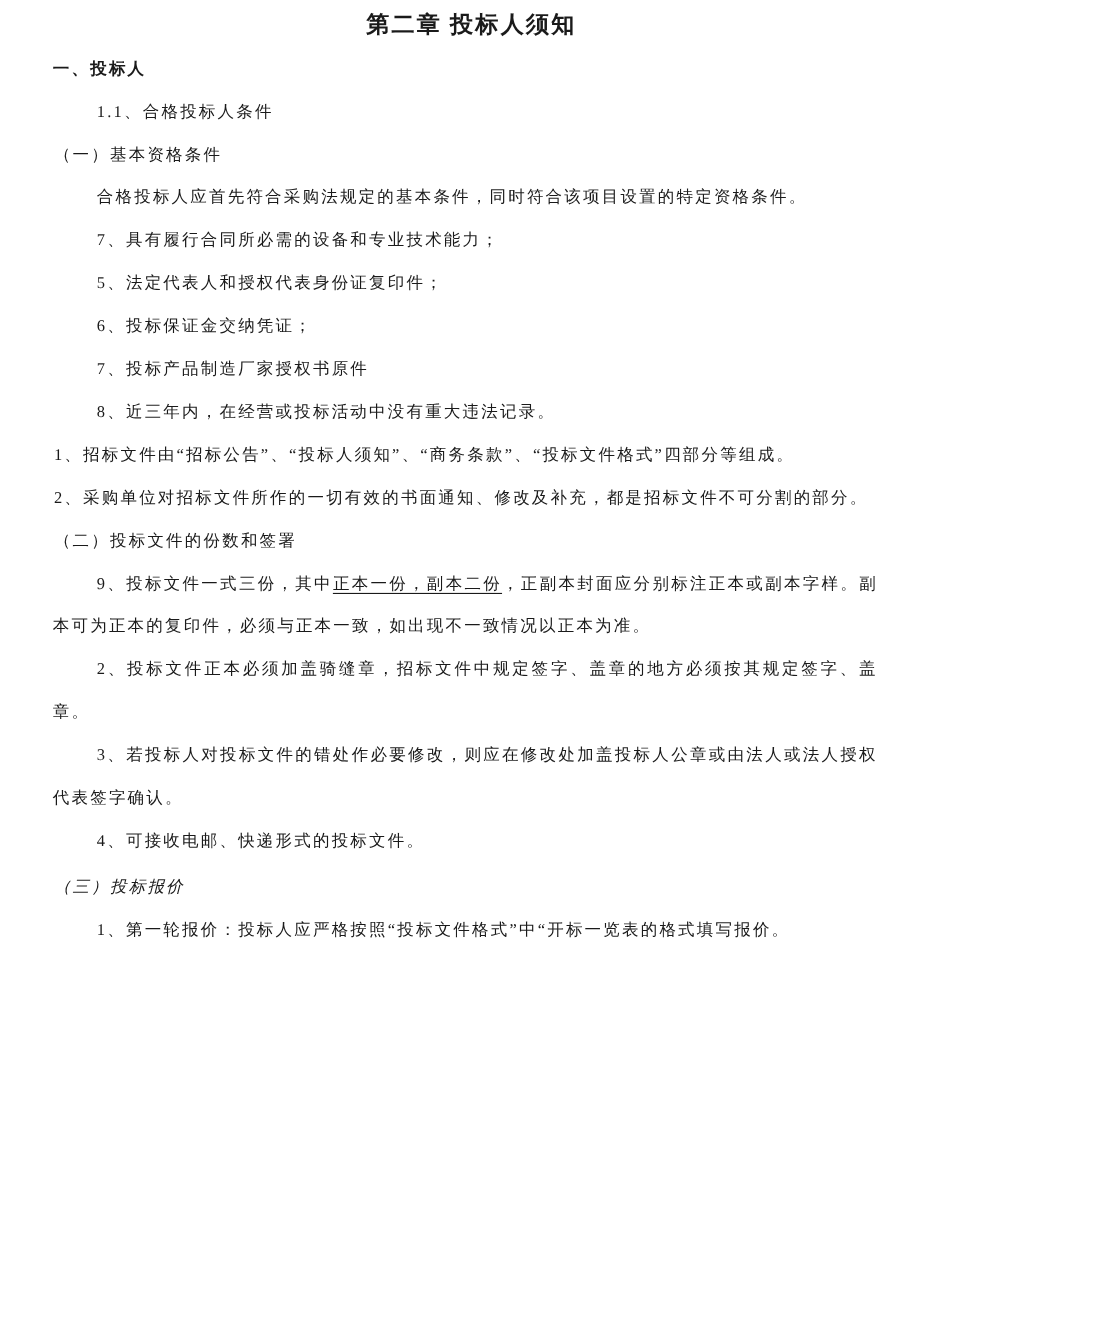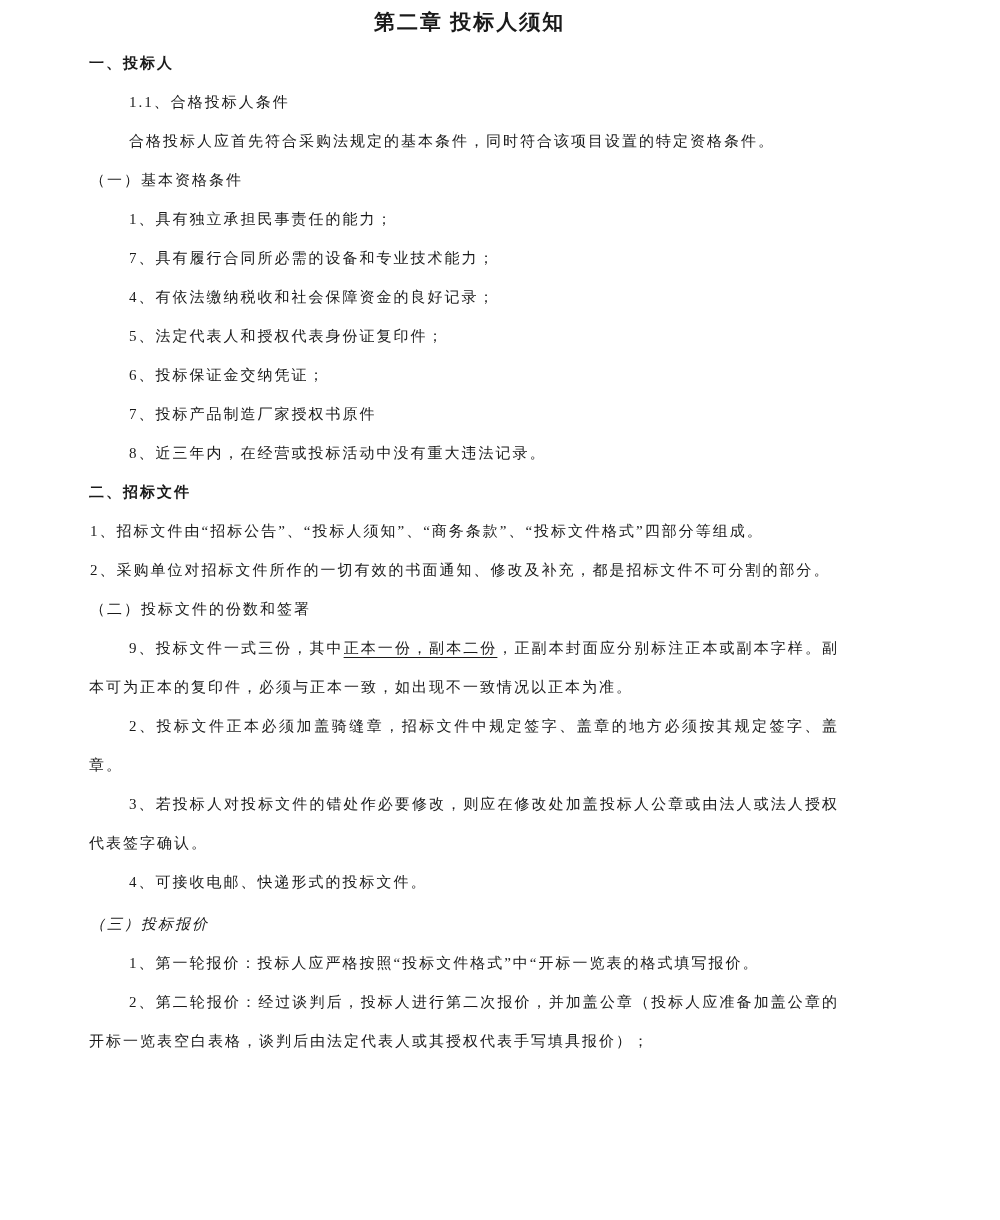--- a/index.html
+++ b/index.html
@@ -11,21 +11,20 @@
     width: 1000px;
     height: 1220px;
     overflow: hidden;
     font-family: "Liberation Serif", "DejaVu Serif", serif;
     color: #1a1a1a;
   }
   .doc {
     padding: 8px 70px 0 48px; 
     box-sizing: border-box;
     width: 868px;
-    margin-left: 41px;
   }
   .doc-title {
     text-align: center;
     font-weight: bold;
     font-size: 21px;
     line-height: 28px;
     letter-spacing: 2px;
     margin: 0 0 8px 0;
     
     margin-left: 11px;
@@ -59,35 +58,31 @@
   }
 </style>
 </head>
 <body>
 
 <div class="doc">
   <div class="doc-title">第二章 投标人须知</div>
   <div class="doc-body">
       <div class="para h1"><span>一、投标人</span></div>
       <div class="para indent"><span>1.1、合格投标人条件</span></div>
+      <div class="para flush"><span>（一）基本资格条件</span></div>
       <div class="para indent"><span>合格投标人应首先符合采购法规定的基本条件，同时符合该项目设置的特定资格条件。</span></div>
-      <div class="para flush"><span>（一）基本资格条件</span></div>
-      <div class="para indent"><span>1、具有独立承担民事责任的能力；</span></div>
       <div class="para indent"><span>7、具有履行合同所必需的设备和专业技术能力；</span></div>
-      <div class="para indent"><span>4、有依法缴纳税收和社会保障资金的良好记录；</span></div>
       <div class="para indent"><span>5、法定代表人和授权代表身份证复印件；</span></div>
       <div class="para indent"><span>6、投标保证金交纳凭证；</span></div>
       <div class="para indent"><span>7、投标产品制造厂家授权书原件</span></div>
       <div class="para indent"><span>8、近三年内，在经营或投标活动中没有重大违法记录。</span></div>
-      <div class="para h1"><span>二、招标文件</span></div>
       <div class="para flush"><span>1、招标文件由“招标公告”、“投标人须知”、“商务条款”、“投标文件格式”四部分等组成。</span></div>
       <div class="para flush"><span>2、采购单位对招标文件所作的一切有效的书面通知、修改及补充，都是招标文件不可分割的部分。</span></div>
       <div class="para flush"><span>（二）投标文件的份数和签署</span></div>
       <div class="para indent"><span>9、投标文件一式三份，其中</span><span class="u">正本一份，副本二份</span><span>，正副本封面应分别标注正本或副本字样。副本可为正本的复印件，必须与正本一致，如出现不一致情况以正本为准。</span></div>
       <div class="para indent"><span>2、投标文件正本必须加盖骑缝章，招标文件中规定签字、盖章的地方必须按其规定签字、盖章。</span></div>
       <div class="para indent"><span>3、若投标人对投标文件的错处作必要修改，则应在修改处加盖投标人公章或由法人或法人授权代表签字确认。</span></div>
       <div class="para indent"><span>4、可接收电邮、快递形式的投标文件。</span></div>
       <div class="para flush gap-sm"><span>（三）投标报价</span></div>
       <div class="para indent"><span>1、第一轮报价：投标人应严格按照“投标文件格式”中“开标一览表的格式填写报价。</span></div>
-      <div class="para indent"><span>2、第二轮报价：经过谈判后，投标人进行第二次报价，并加盖公章（投标人应准备加盖公章的开标一览表空白表格，谈判后由法定代表人或其授权代表手写填具报价）；</span></div>
       <div class="para indent"></div>
     </div>
 </div>
 
 </body></html>

